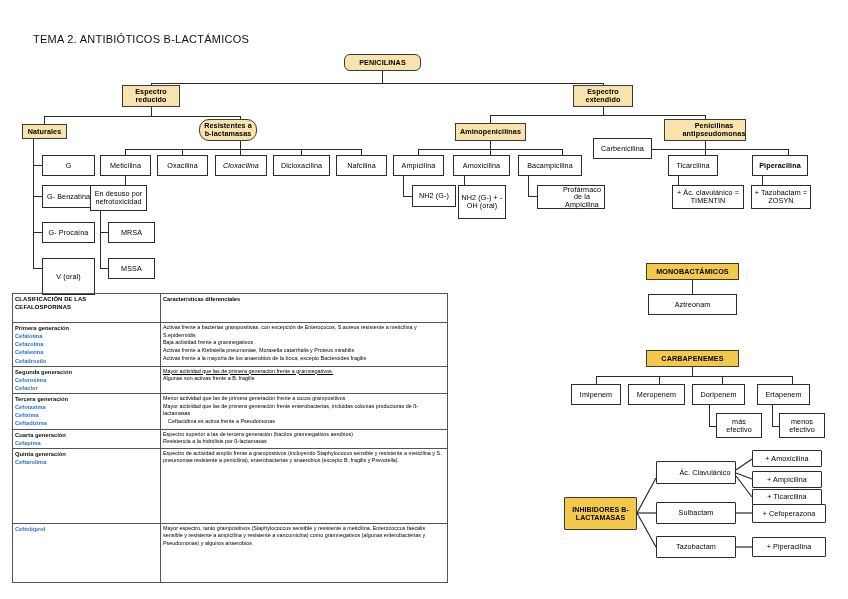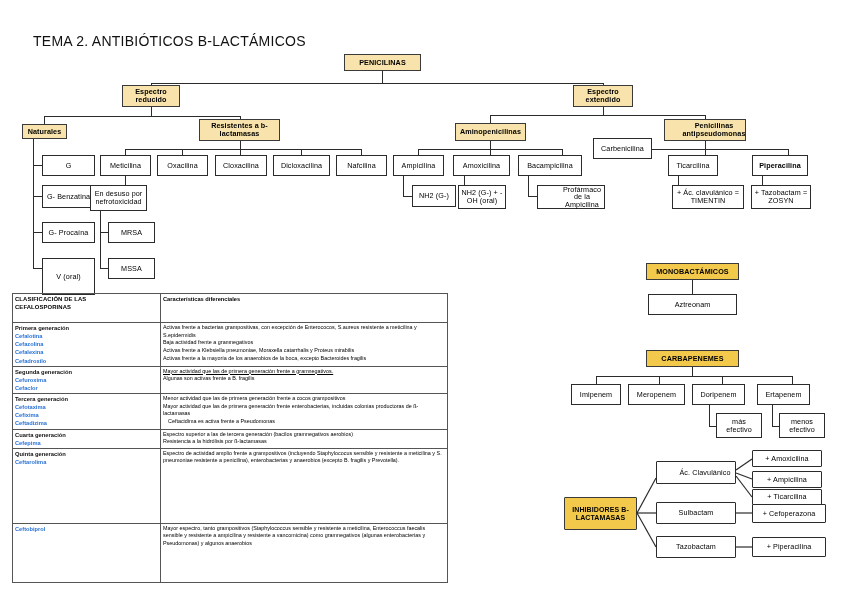--- a/index.html
+++ b/index.html
@@ -26,21 +26,21 @@
   
   .ln{position:absolute;background:#2b2b2b;}
   .lnh{height:1.2px;}
   .lnv{width:1.2px;}
   .diag{position:absolute;overflow:visible;}
   .diag line{stroke:#2b2b2b;stroke-width:1.2;}
 
   
   .title{
     position:absolute;left:33px;top:33px;
-    font-size:14px;letter-spacing:.25px;color:#111;
+    font-size:11px;letter-spacing:.25px;color:#111;
   }
 
   
   .tbl{
     position:absolute;left:12px;top:293px;width:425px;
     border-collapse:collapse;table-layout:fixed;
   }
   .tbl td{
     border:1px solid #555;
     vertical-align:top;
@@ -58,37 +58,37 @@
   .ln-sp{display:block;}
   .pad{height:6px;}
 </style>
 </head>
 <body>
 
 <div class="page">
 
   <div class="title">TEMA 2. ANTIBIÓTICOS B-LACTÁMICOS</div>
 
-  <div class="box hl" style="left:344px;top:54px;width:77px;height:17px;">PENICILINAS</div>
+  <div class="box hl" style="left:344px;top:54px;width:77px;height:17px;border-radius:6px;">PENICILINAS</div>
 
   <div class="ln lnv" style="left:382px;top:71px;height:12px;"></div>
   <div class="ln lnh" style="left:151px;top:83px;width:453px;"></div>
   <div class="ln lnv" style="left:151px;top:83px;height:9px;"></div>
   <div class="ln lnv" style="left:603px;top:83px;height:9px;"></div>
 
   <div class="box hl" style="left:122px;top:85px;width:58px;height:22px;">Espectro reducido</div>
   <div class="box hl" style="left:573px;top:85px;width:60px;height:22px;">Espectro extendido</div>
 
   <div class="ln lnv" style="left:151px;top:107px;height:9px;"></div>
   <div class="ln lnh" style="left:44px;top:116px;width:196px;"></div>
   <div class="ln lnv" style="left:44px;top:116px;height:8px;"></div>
   <div class="ln lnv" style="left:240px;top:116px;height:8px;"></div>
 
   <div class="box hl" style="left:22px;top:124px;width:45px;height:15px;">Naturales</div>
-  <div class="box hl" style="left:199px;top:119px;width:81px;height:22px;">Resistentes a b-lactamasas</div>
+  <div class="box hl" style="left:199px;top:119px;width:58px;height:22px;border-radius:10px;">Resistentes a b-lactamasas</div>
 
   <div class="ln lnv" style="left:33px;top:139px;height:130px;"></div>
   <div class="ln lnh" style="left:33px;top:165px;width:9px;"></div>
   <div class="ln lnh" style="left:33px;top:196px;width:9px;"></div>
   <div class="ln lnh" style="left:33px;top:232px;width:9px;"></div>
   <div class="ln lnh" style="left:33px;top:268px;width:9px;"></div>
 
   <div class="box" style="left:42px;top:155px;width:53px;height:21px;">G</div>
   <div class="box" style="left:42px;top:185px;width:53px;height:23px;">G- Benzatina</div>
   <div class="box" style="left:42px;top:222px;width:53px;height:21px;">G- Procaína</div>
@@ -97,21 +97,21 @@
   <div class="ln lnv" style="left:240px;top:141px;height:8px;"></div>
   <div class="ln lnh" style="left:125px;top:149px;width:236px;"></div>
   <div class="ln lnv" style="left:125px;top:149px;height:6px;"></div>
   <div class="ln lnv" style="left:182px;top:149px;height:6px;"></div>
   <div class="ln lnv" style="left:240px;top:149px;height:6px;"></div>
   <div class="ln lnv" style="left:301px;top:149px;height:6px;"></div>
   <div class="ln lnv" style="left:361px;top:149px;height:6px;"></div>
 
   <div class="box" style="left:100px;top:155px;width:51px;height:21px;">Meticilina</div>
   <div class="box" style="left:157px;top:155px;width:51px;height:21px;">Oxacilina</div>
-  <div class="box" style="left:215px;top:155px;width:52px;height:21px;">Cloxacilina</div>
+  <div class="box" style="left:215px;top:155px;width:52px;height:21px;font-style:italic;">Cloxacilina</div>
   <div class="box" style="left:273px;top:155px;width:57px;height:21px;">Dicloxacilina</div>
   <div class="box" style="left:336px;top:155px;width:51px;height:21px;">Nafcilina</div>
 
   <div class="ln lnv" style="left:125px;top:176px;height:9px;"></div>
   <div class="ln lnh" style="left:125px;top:185px;width:10px;"></div>
   <div class="box" style="left:90px;top:185px;width:57px;height:26px;">En desuso por nefrotoxicidad</div>
   <div class="ln lnv" style="left:100px;top:211px;height:58px;"></div>
   <div class="ln lnh" style="left:100px;top:232px;width:8px;"></div>
   <div class="ln lnh" style="left:100px;top:268px;width:8px;"></div>
   <div class="box" style="left:108px;top:222px;width:47px;height:21px;">MRSA</div>
@@ -133,21 +133,21 @@
 
   <div class="box" style="left:393px;top:155px;width:51px;height:21px;">Ampicilina</div>
   <div class="box" style="left:453px;top:155px;width:57px;height:21px;">Amoxicilina</div>
   <div class="box" style="left:518px;top:155px;width:64px;height:21px;">Bacampicilina</div>
 
   <div class="ln lnv" style="left:403px;top:176px;height:20px;"></div>
   <div class="ln lnh" style="left:403px;top:196px;width:9px;"></div>
   <div class="box" style="left:412px;top:185px;width:44px;height:22px;">NH2 (G-)</div>
 
   <div class="ln lnv" style="left:464px;top:176px;height:12px;"></div>
-  <div class="box" style="left:458px;top:185px;width:48px;height:24px;">NH2 (G-) + -OH (oral)</div>
+  <div class="box" style="left:458px;top:185px;width:48px;height:34px;">NH2 (G-) + -OH (oral)</div>
 
   <div class="ln lnv" style="left:528px;top:176px;height:20px;"></div>
   <div class="ln lnh" style="left:528px;top:196px;width:9px;"></div>
   <div class="box" style="left:537px;top:185px;width:68px;height:24px;padding-left:24px;">Profármaco de la Ampicilina</div>
 
   <div class="ln lnv" style="left:705px;top:141px;height:8px;"></div>
   <div class="ln lnh" style="left:622px;top:149px;width:166px;"></div>
   <div class="ln lnv" style="left:622px;top:149px;height:6px;"></div>
   <div class="ln lnv" style="left:705px;top:149px;height:6px;"></div>
   <div class="ln lnv" style="left:788px;top:149px;height:6px;"></div>

